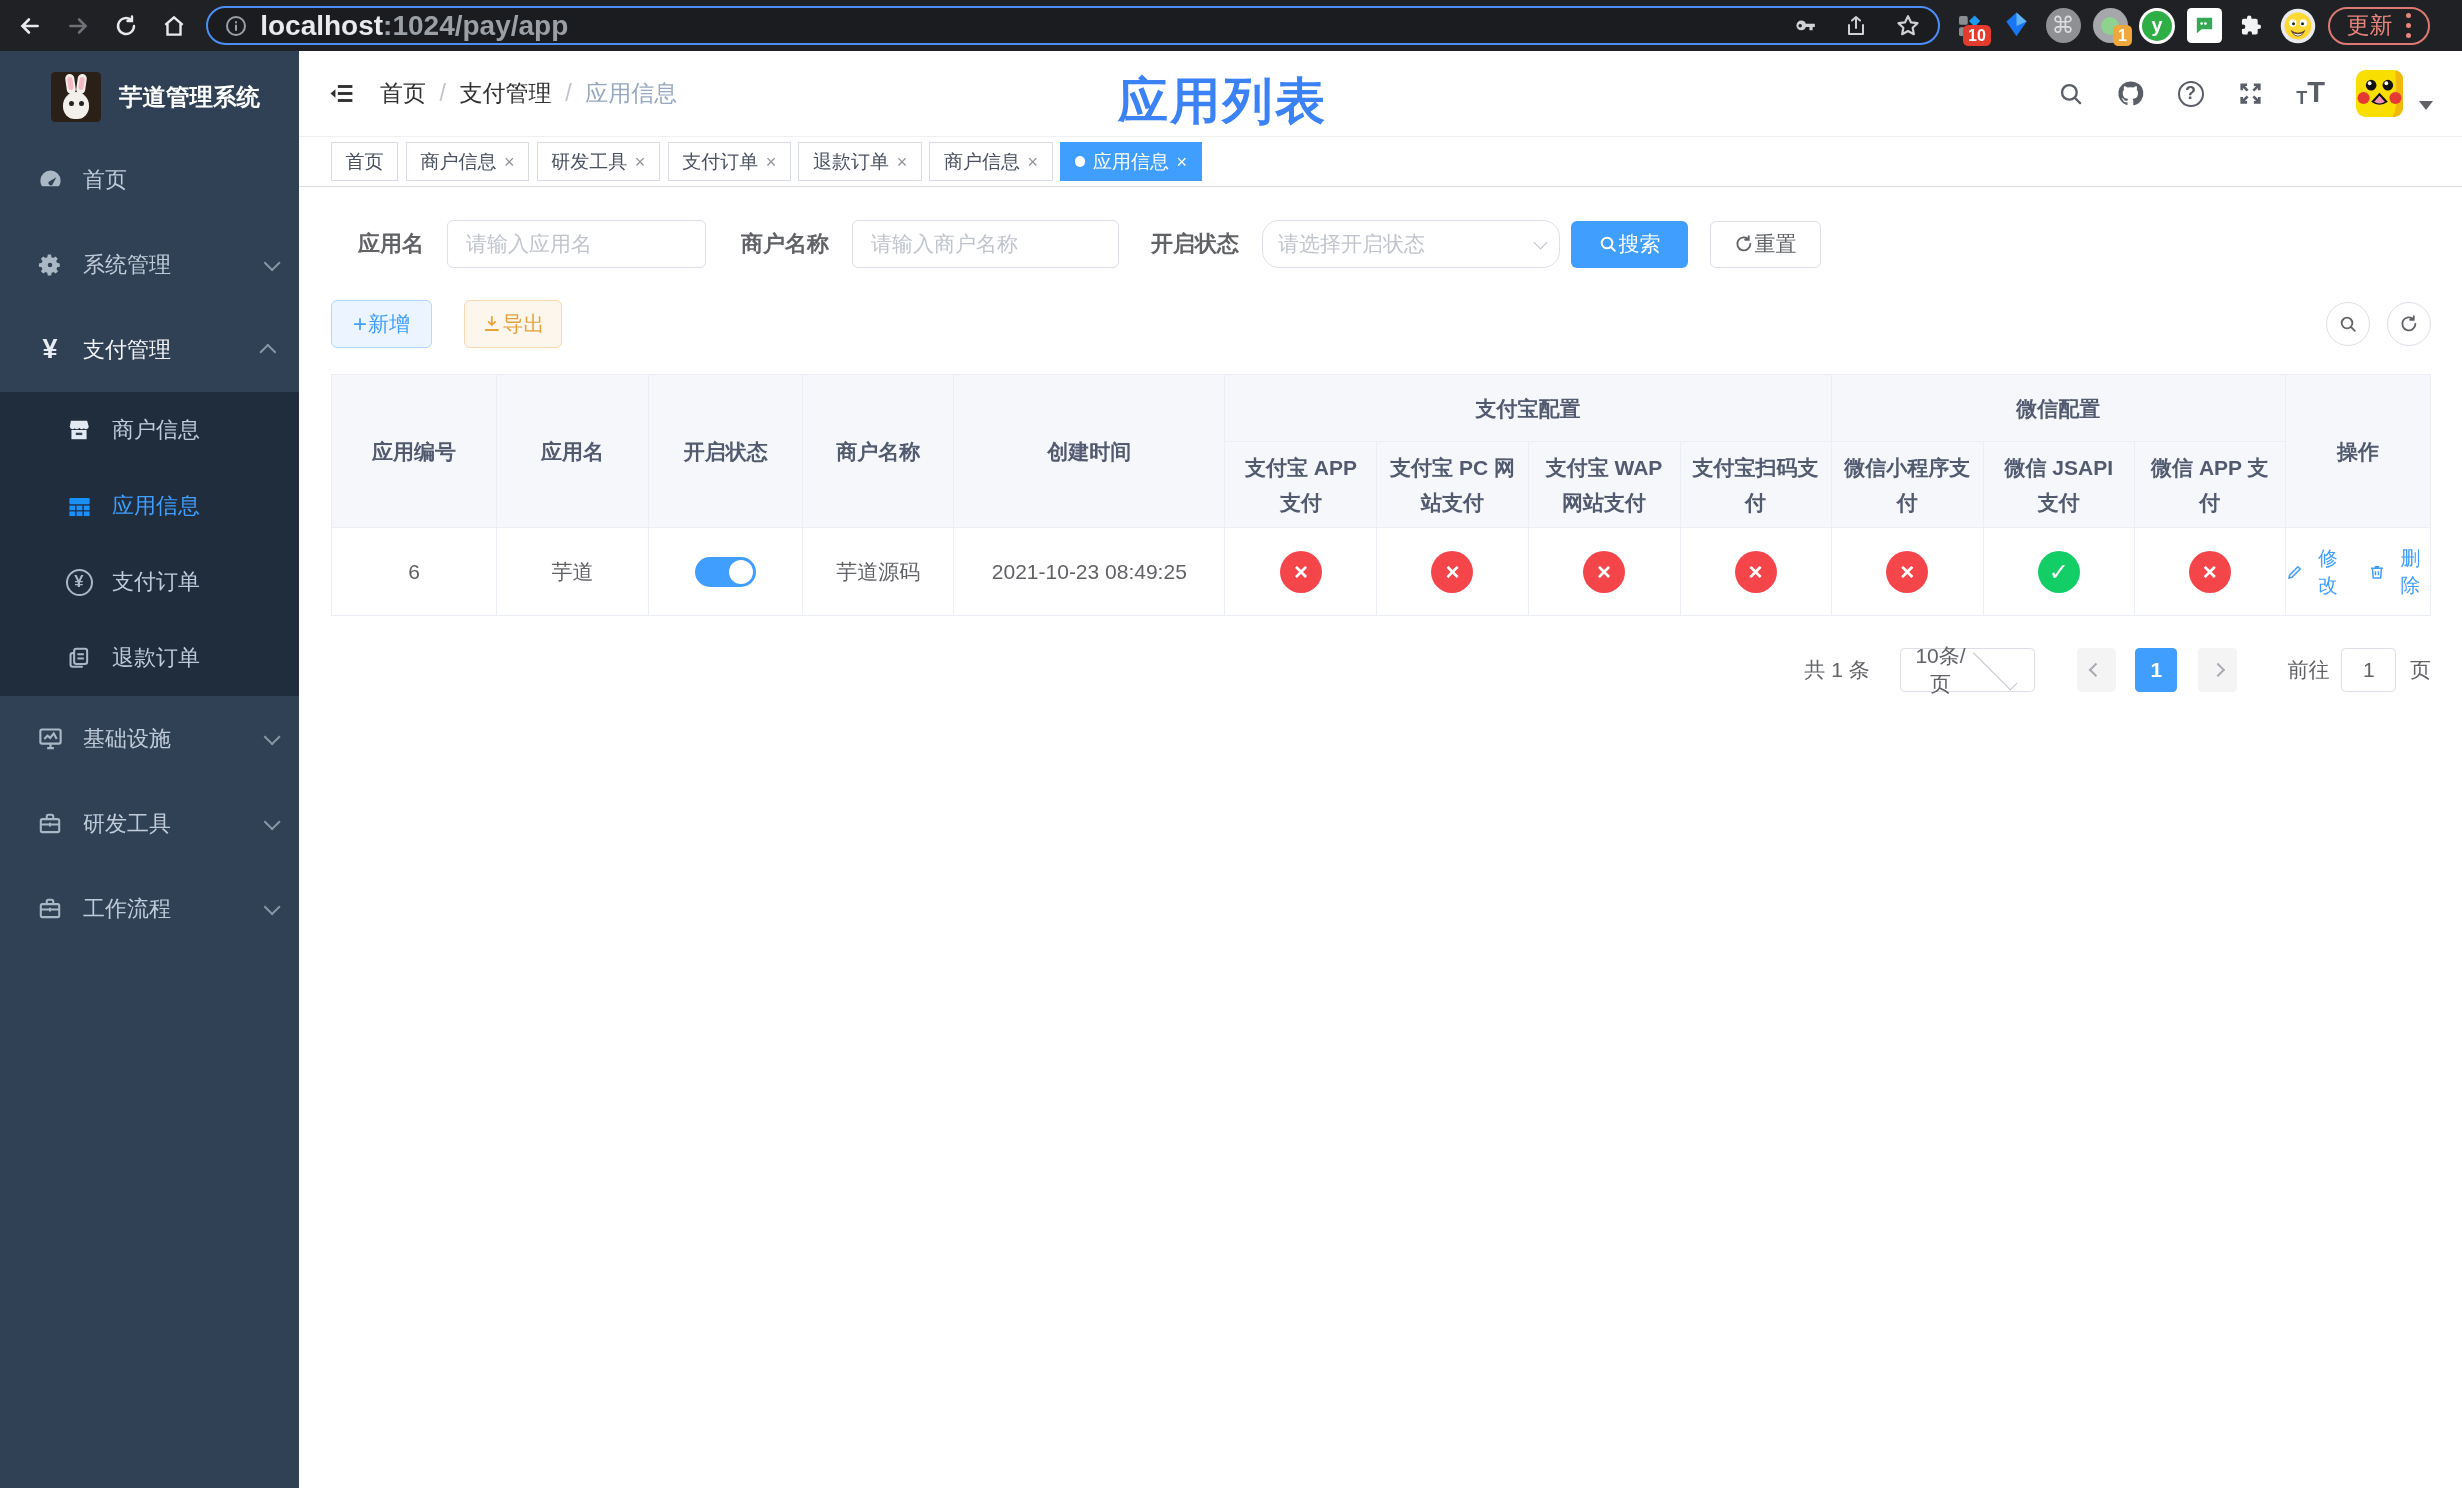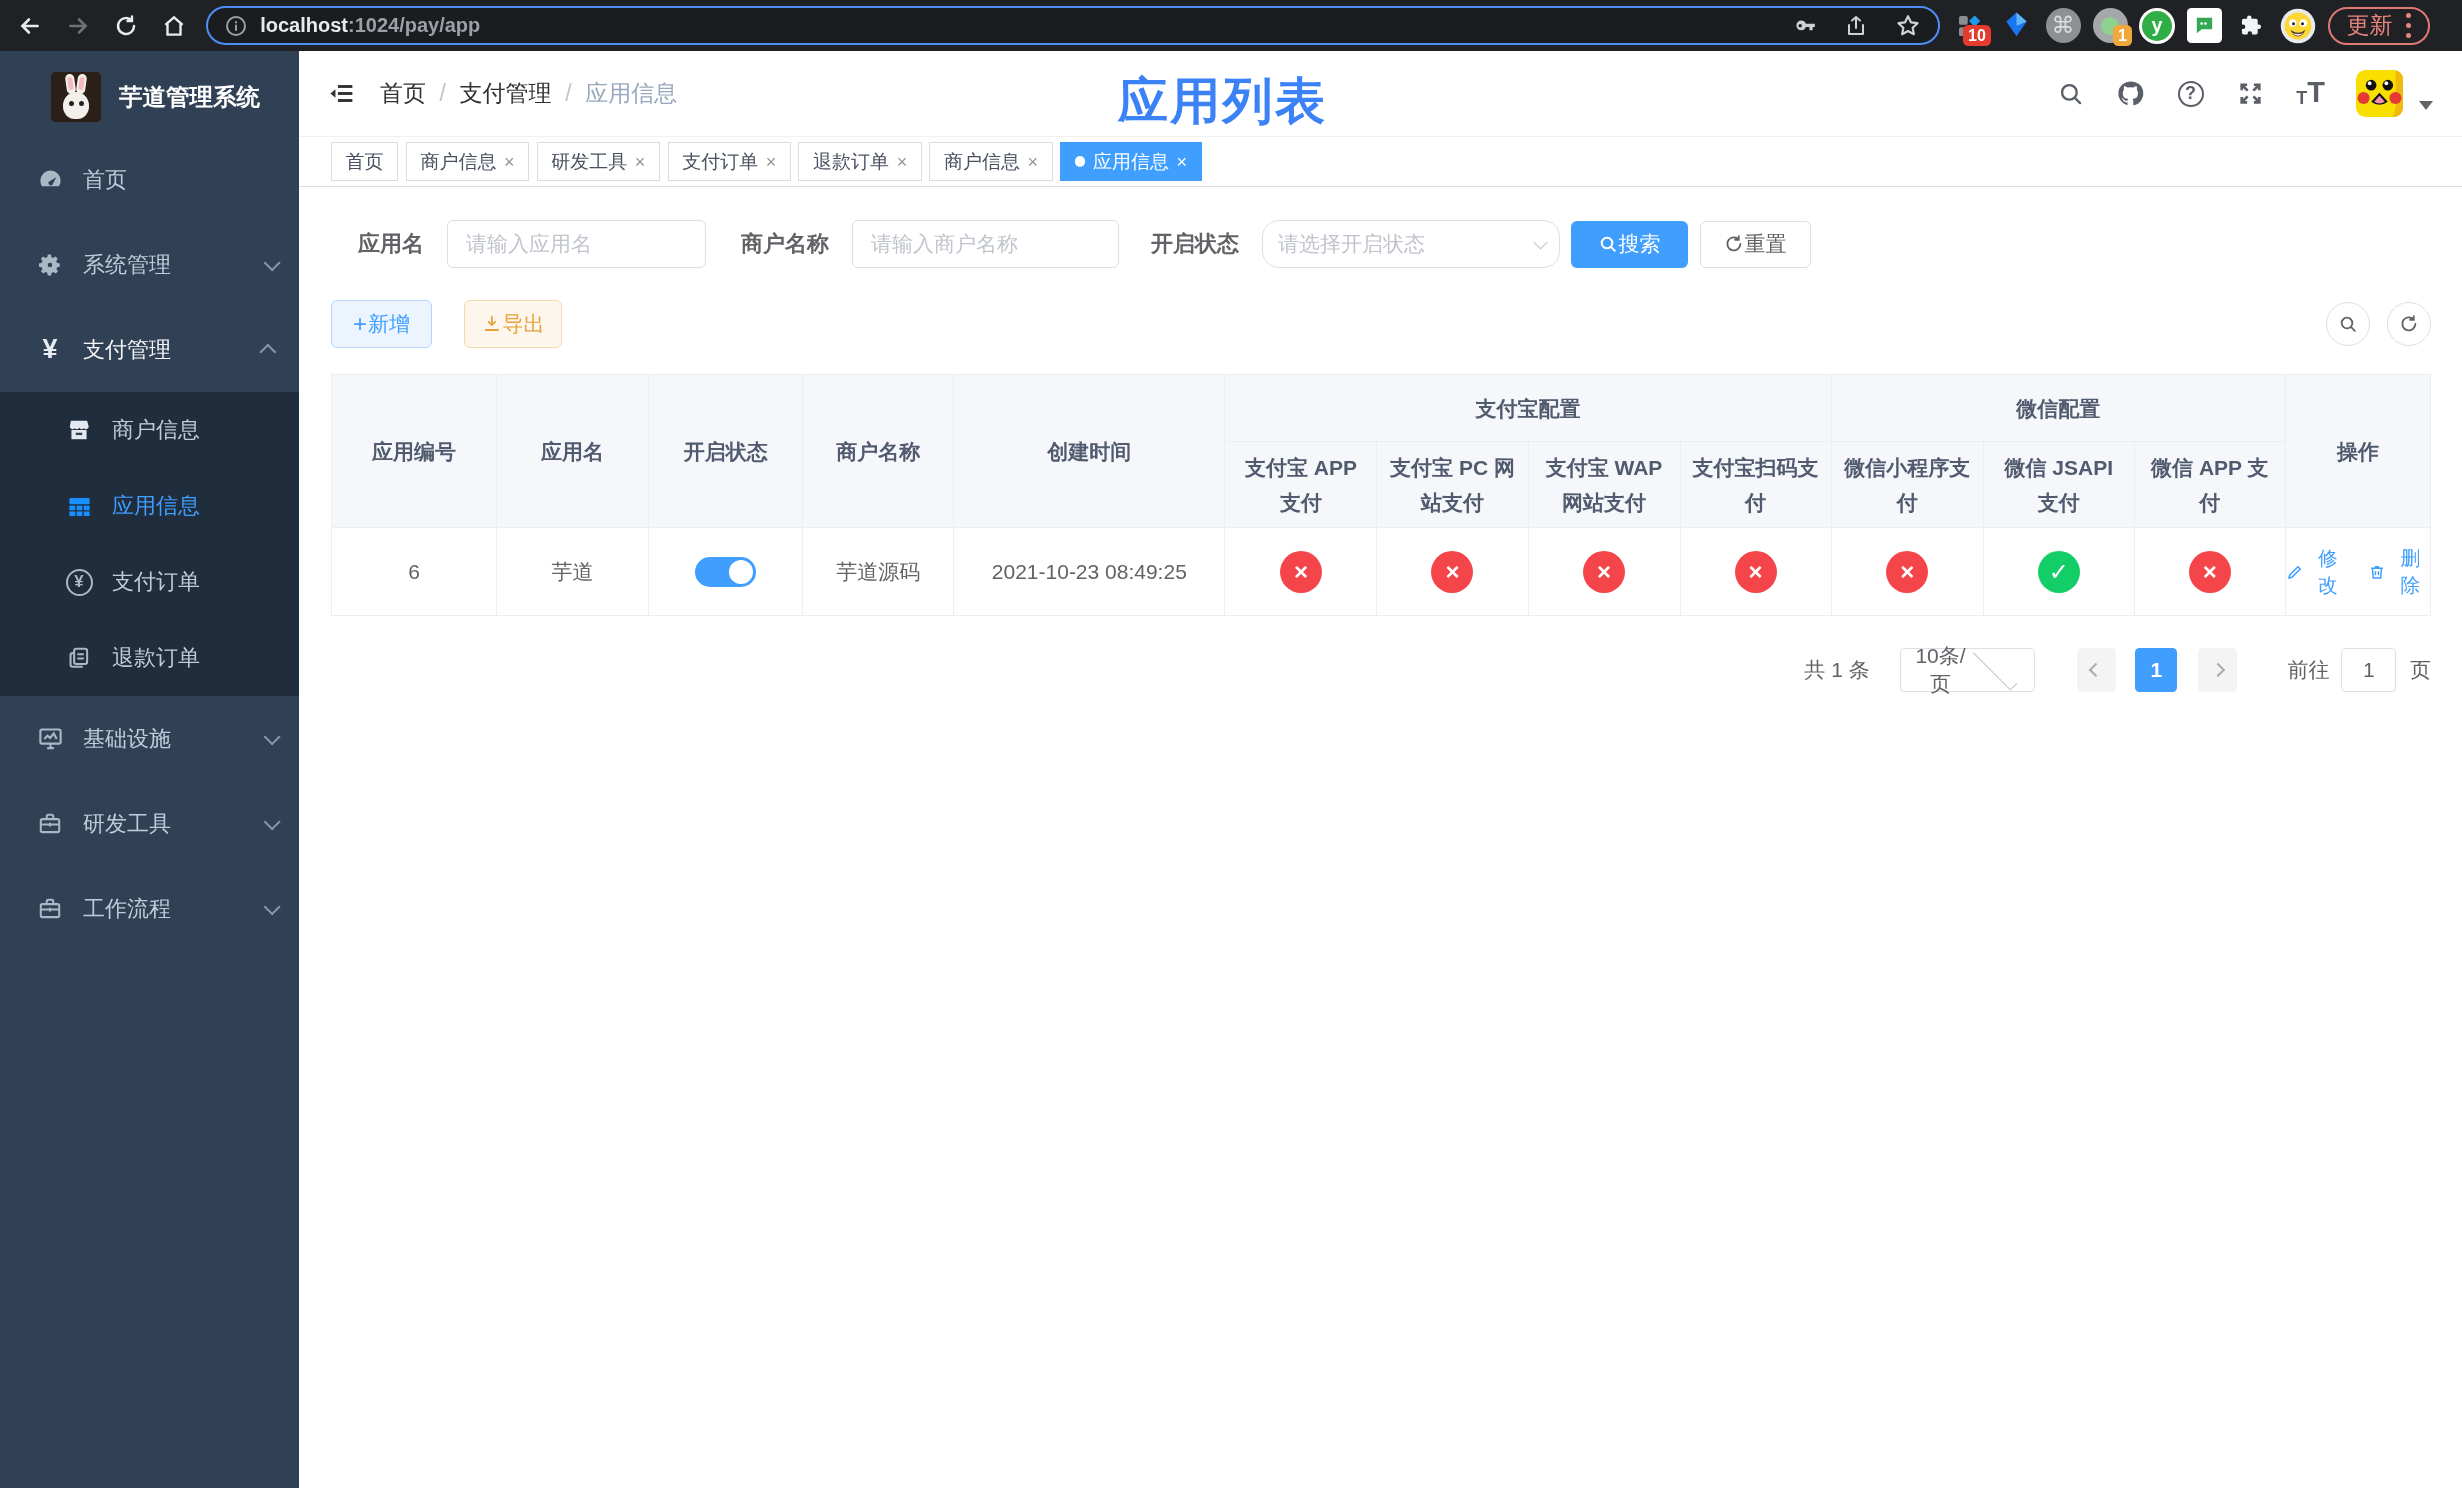--- a/index.html
+++ b/index.html
@@ -5,21 +5,21 @@
   * { box-sizing: border-box; margin: 0; padding: 0; }
   html,body { width:2462px; height:1489px; overflow:hidden; background:#fff;
     font-family:"Liberation Sans","DejaVu Sans",sans-serif; }
 
   
   .browser-bar { height:51px; background:#202124; display:flex; align-items:center; }
   .nav-btns { display:flex; gap:12px; padding:0 12px; }
   .nav-btn { width:36px; height:36px; display:flex; align-items:center; justify-content:center; border-radius:50%; }
   .url-pill { margin-left:1.5px; width:1734px; height:39px; background:#1b1c1f; border:2.3px solid #4d8df6;
     border-radius:21px; display:flex; align-items:center; padding:0 16.7px; }
-  .url-text { flex:1; font-size:20px; margin-left:12px; white-space:nowrap; }
+  .url-text { flex:1; font-size:28px; margin-left:12px; white-space:nowrap; }
   .url-host { color:#e8eaed; font-weight:bold; }
   .url-path { color:#9aa0a6; font-weight:bold; }
   .pill-icons { display:flex; gap:27px; align-items:center; }
   .ext-row { display:flex; align-items:center; gap:9px; margin-left:10.6px; }
   .ext { width:38px; height:38px; position:relative; display:flex; align-items:center; justify-content:center; }
   .badge { position:absolute; bottom:-1.5px; right:-3px; color:#fff; font-size:16px; font-weight:bold;
     padding:1.5px 5.3px; border-radius:5.3px; line-height:18px; }
   .badge-red { background:#e33b2e; }
   .badge-orange { background:#f0a73c; }
   .circle-ext { border-radius:50%; display:flex; align-items:center; justify-content:center; }
@@ -485,21 +485,21 @@
           <span class="sel-text">请选择开启状态</span>
           <span class="sel-caret"></span>
         </div>
         <div class="btn btn-primary" style="margin-left:10.6px;width:117px">
           <svg width="19.7" height="19.7" viewBox="0 0 24 24" fill="none" stroke="#fff" stroke-width="2.4" stroke-linecap="round">
               <circle cx="11" cy="11" r="6.5"></circle>
               <path d="M16 16l4.5 4.5"></path>
             </svg>
           <span>搜索</span>
         </div>
-        <div class="btn btn-plain" style="margin-left:12px;width:111px">
+        <div class="btn btn-plain" style="margin-left:22px;width:111px">
           <svg width="19.7" height="19.7" viewBox="0 0 24 24" fill="none" stroke="#606266" stroke-width="2.2" stroke-linecap="round">
               <path d="M20 12a8 8 0 1 1-2.3-5.6M18 2.5V7h-4.5"></path>
             </svg>
           <span>重置</span>
         </div>
       </div>
 
       <div class="toolbar">
         <div class="btn btn-add">
           <span style="font-size:24px;line-height:1;">+</span>

